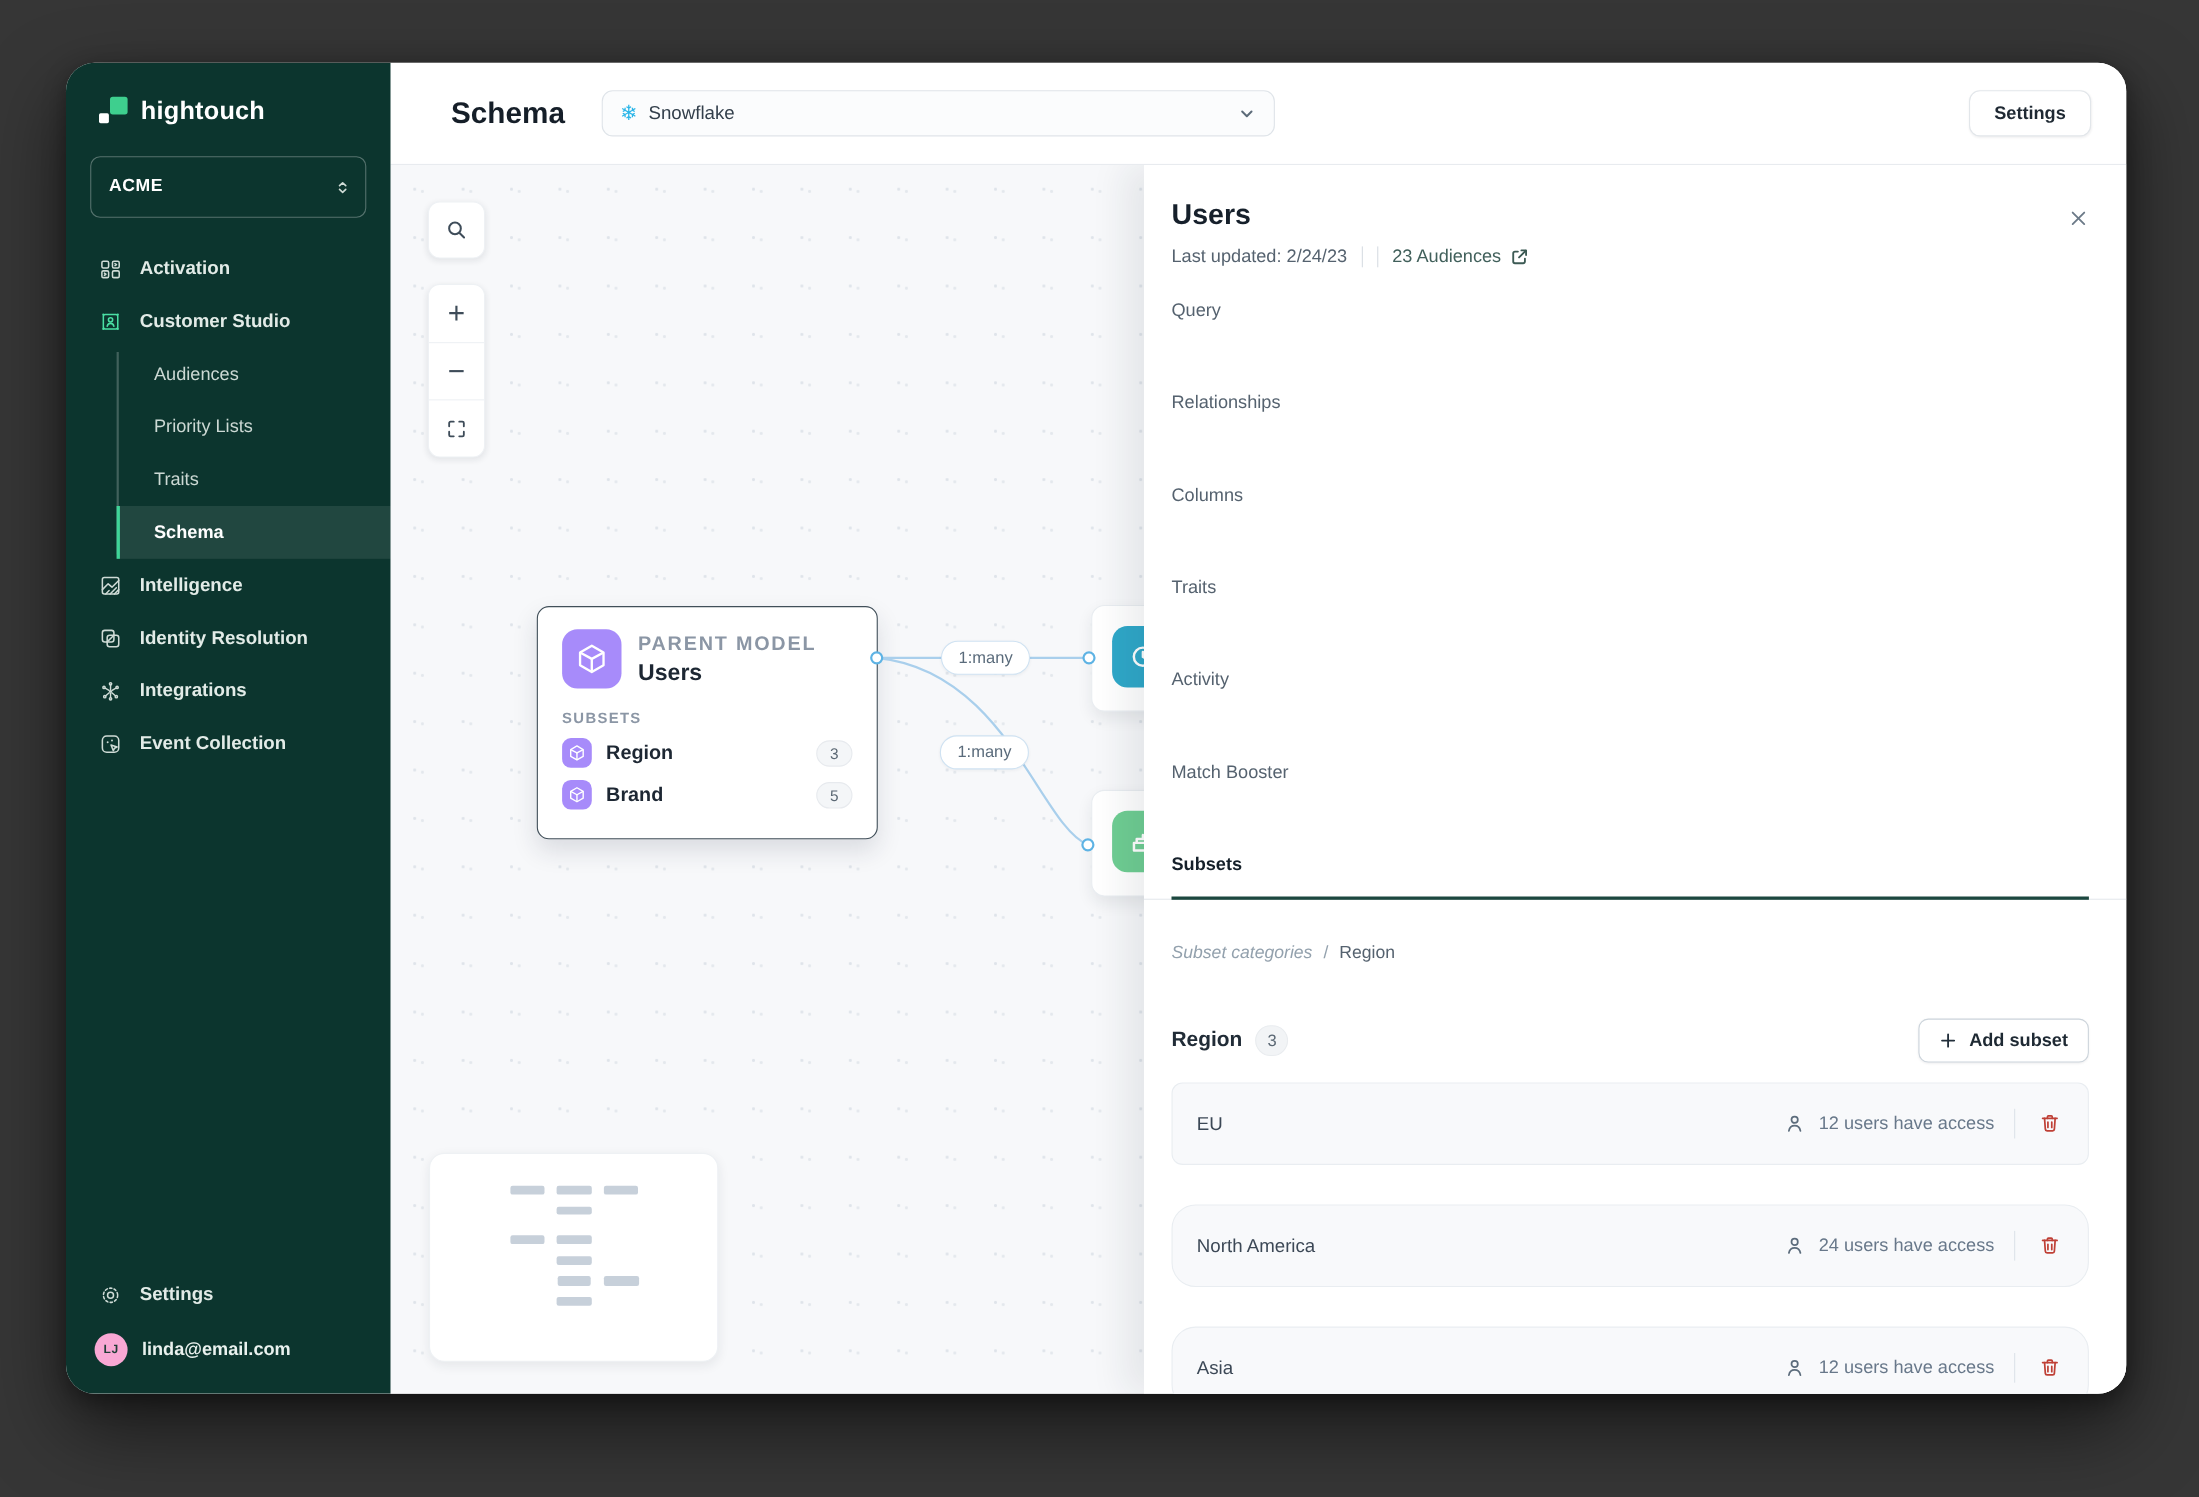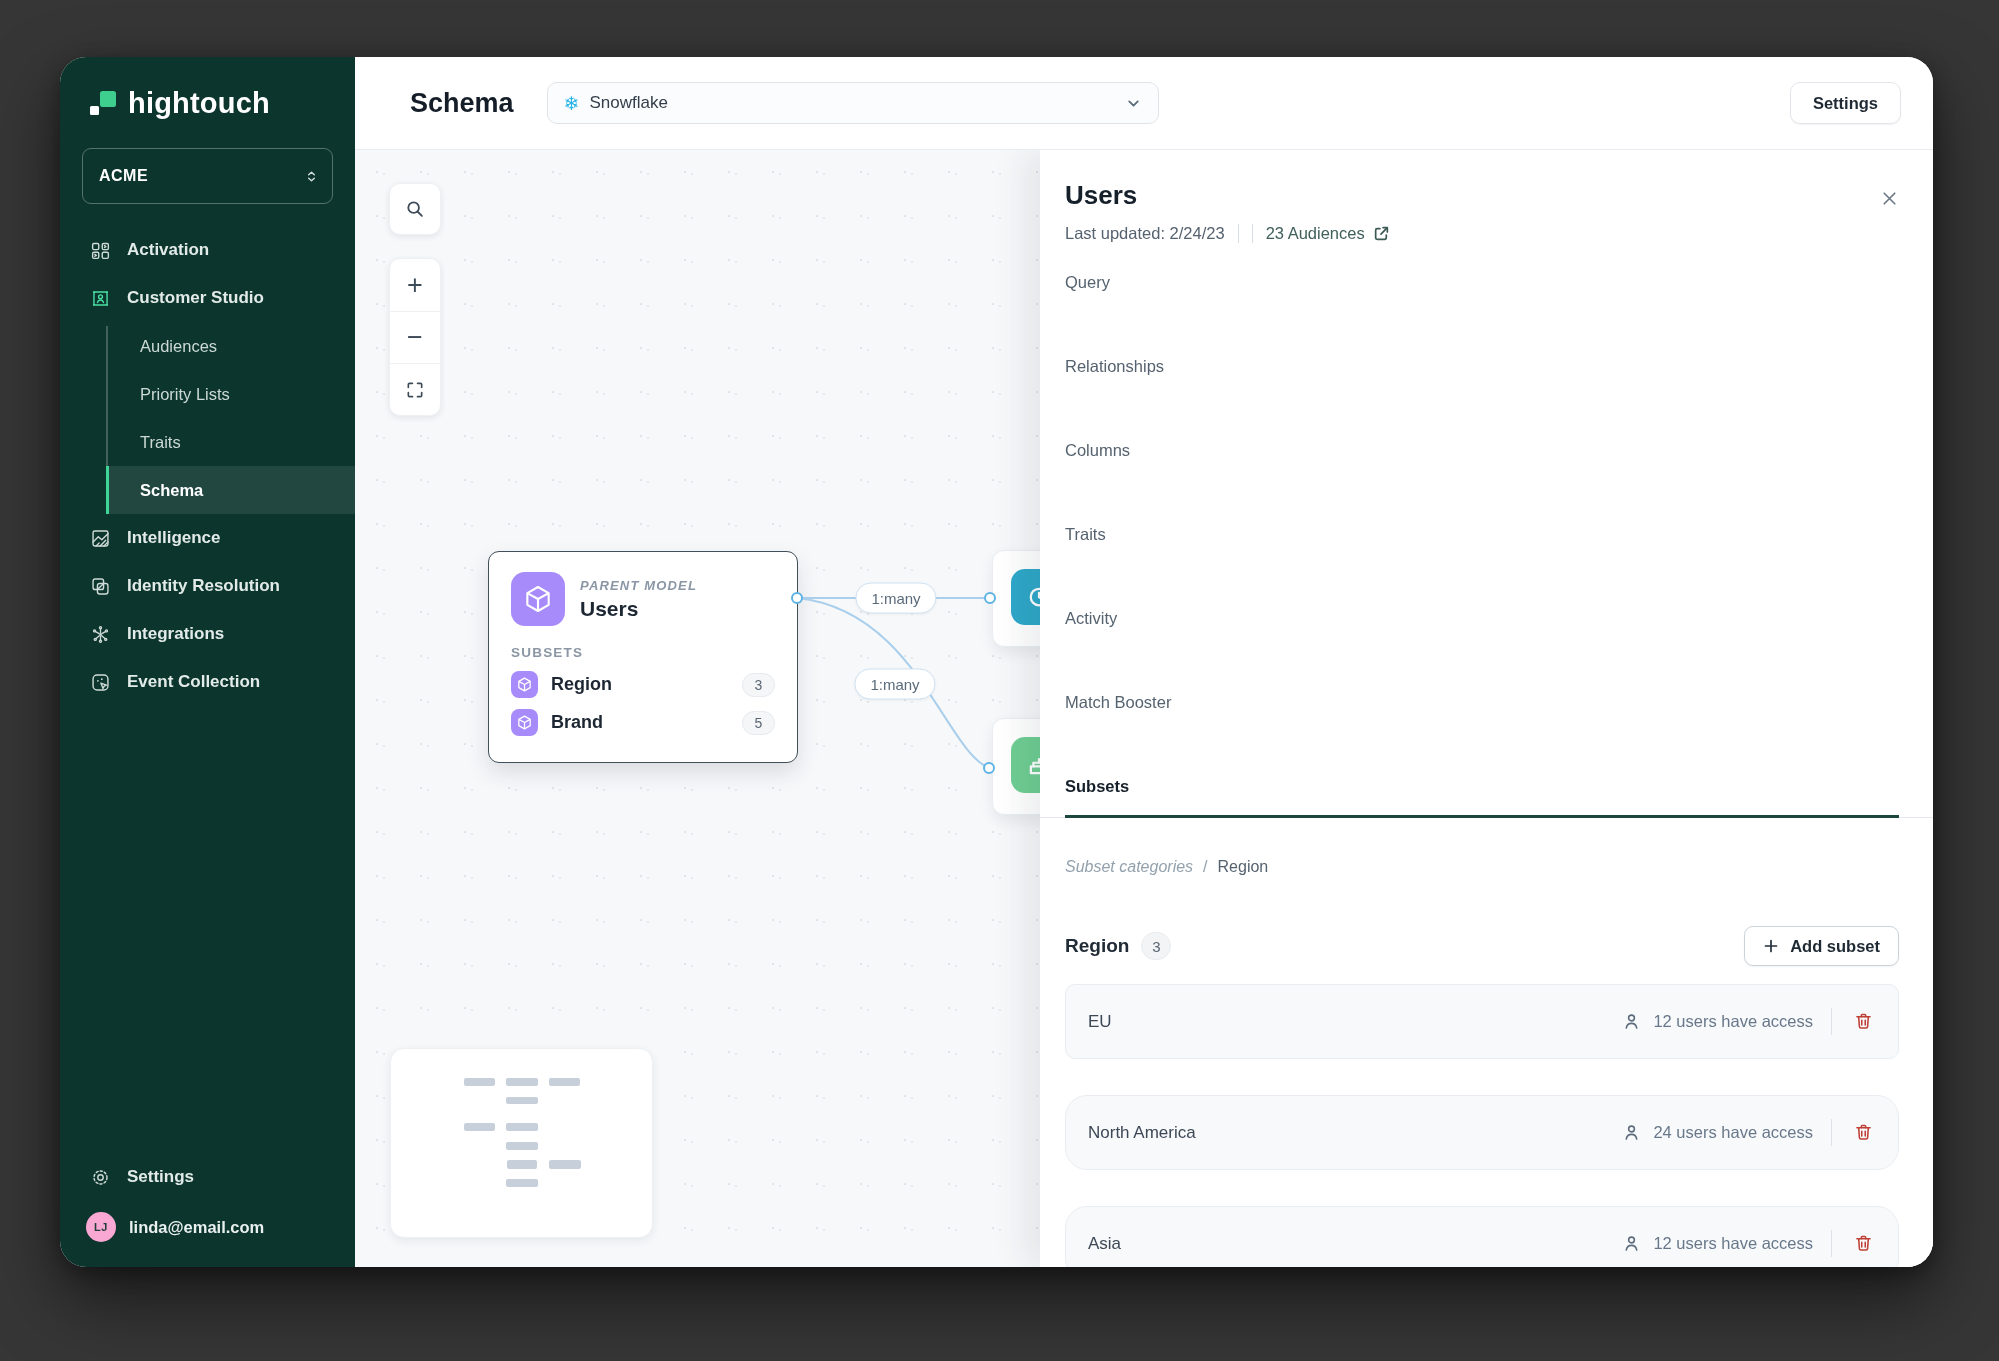--- a/index.html
+++ b/index.html
@@ -9,21 +9,21 @@
             border-radius:26px; overflow:hidden;
             box-shadow:0 30px 70px rgba(0,0,0,.55), 0 6px 20px rgba(0,0,0,.35); }
 
   
   .sidebar { position:absolute; left:0; top:0; bottom:0; width:295px; background:#0c352e;
              display:flex; flex-direction:column; z-index:7; }
   .logo-row { display:flex; align-items:center; gap:11px; padding:30px 0 20px 30px; }
   .logo-mark { position:relative; width:27px; height:27px; }
   .logo-mark .sq-small { position:absolute; left:0; bottom:2px; width:9px; height:9px; background:#ffffff; border-radius:1.5px; }
   .logo-mark .sq-big { position:absolute; right:1px; top:1px; width:16px; height:16px; background:#3ecf8e; border-radius:2.5px; }
-  .logo-text { font-size:29px; font-weight:700; color:#ffffff; letter-spacing:.2px; }
+  .logo-text { font-size:23px; font-weight:700; color:#ffffff; letter-spacing:.2px; }
   .workspace { margin:8px 22px 0; height:56px; border:1px solid rgba(255,255,255,.3); border-radius:9px;
                display:flex; align-items:center; padding:0 13px 0 16px; cursor:pointer; }
   .workspace-name { font-size:16px; font-weight:700; letter-spacing:.5px; color:#ffffff; }
   .workspace svg { margin-left:auto; }
   .nav { margin-top:22px; }
   .nav-item { height:48px; display:flex; align-items:center; gap:16px; padding-left:30px;
               font-size:17px; font-weight:600; color:#e2ebe7; cursor:pointer;text-align:right; }
   .nav-item svg { width:21px; height:21px; flex:none; }
   .subnav { position:relative; margin-left:46px; }
   .subnav::before { content:""; position:absolute; left:0; top:4px; bottom:4px; width:2px; background:rgba(255,255,255,.22); }
@@ -72,21 +72,21 @@
                   border-radius:12px; box-shadow:0 6px 14px rgba(23,34,45,.08); z-index:1; }
   .partial-icon { position:absolute; left:18px; top:18px; width:56px; height:56px; border-radius:14px;
                   display:flex; align-items:center; justify-content:center; }
 
   .node-card { position:absolute; left:133px; top:401px; width:310px; height:212px; background:#fff;
                border:1.5px solid #414f59; border-radius:11px; box-shadow:0 10px 22px rgba(30,41,59,.13);
                padding:20px 22px; cursor:pointer; z-index:2; }
   .node-head { display:flex; gap:15px; align-items:center; }
   .node-ic { width:54px; height:54px; border-radius:14px; background:#a78bfa;
              display:flex; align-items:center; justify-content:center; }
-  .node-kind { font-size:13px; letter-spacing:.09em; color:#8b96a5; font-weight:600;font-style:italic; }
+  .node-kind { font-size:18px; letter-spacing:.09em; color:#8b96a5; font-weight:600; }
   .node-title { font-size:21px; font-weight:700; color:#1d2733; margin-top:4px; }
   .node-subsets-label { margin-top:19px; font-size:13.5px; letter-spacing:.09em; color:#8b96a5; font-weight:600; }
   .node-row { display:flex; align-items:center; gap:13px; margin-top:11px; cursor:pointer; }
   .node-row-ic { width:27px; height:27px; border-radius:8px; background:#a78bfa;
                  display:flex; align-items:center; justify-content:center; }
   .node-row-name { font-size:18px; font-weight:700; color:#1d2733; }
   .node-badge { margin-left:auto; min-width:33px; height:24px; padding:0 8px; border-radius:999px; background:#f4f6f8;
                 border:1px solid #e7eaee; color:#5a6773; font-size:14px;
                 display:flex; align-items:center; justify-content:center; }
 

